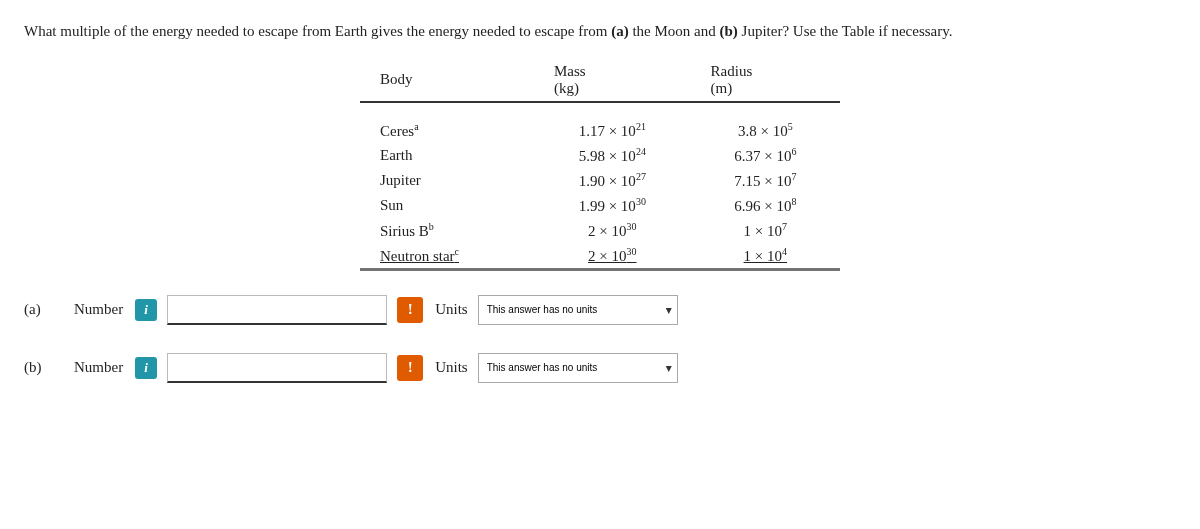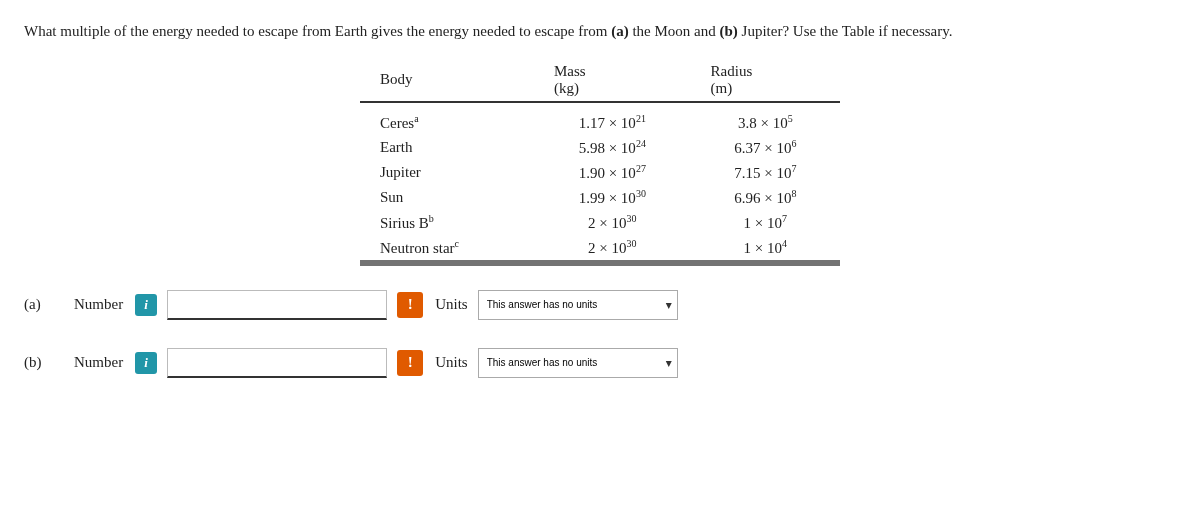--- a/index.html
+++ b/index.html
@@ -44,24 +44,25 @@
       padding: 3px 20px 3px 20px;
       font-size: 15px;
     }
     table tbody tr td.body-col {
       text-align: left;
     }
     table tbody tr td.num-col {
       text-align: center;
     }
     table tbody tr:last-child td {
-      border-bottom: 6px solid #737373;
+      border-bottom: 3px solid #737373;
+      text-decoration: underline;
     }
     table tbody tr:first-child td {
-      padding-top: 10px;
+      padding-top: 18px;
     }
     sup {
       font-size: 10px;
     }
     .answer-row {
       display: flex;
       align-items: center;
       margin-bottom: 28px;
       gap: 10px;
     }

